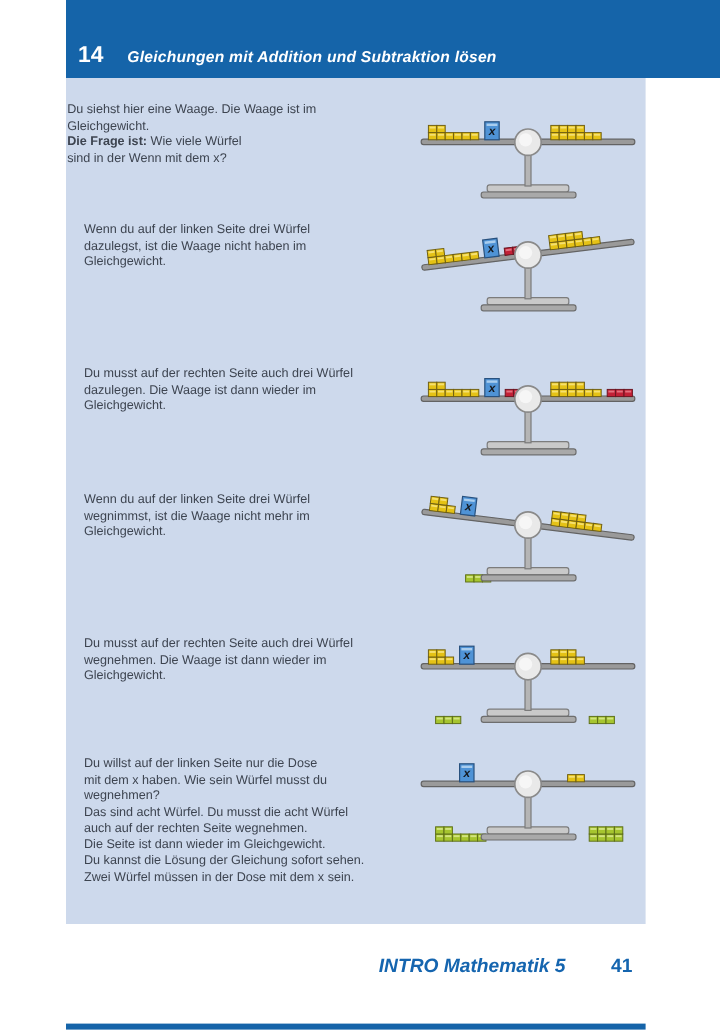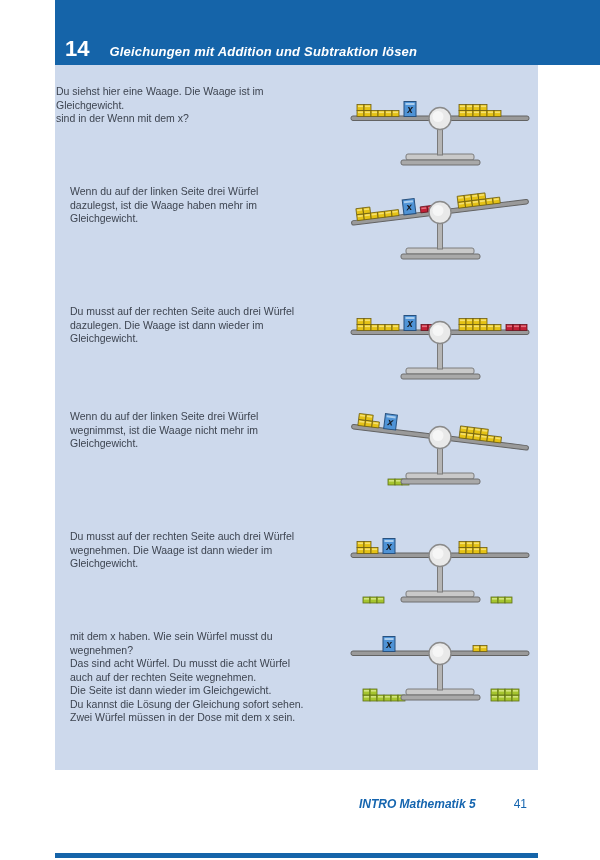--- a/index.html
+++ b/index.html
@@ -1,55 +1,56 @@
 <!DOCTYPE html>
 <html><head>
 <meta charset="utf-8">
 <style>
   html,body{margin:0;padding:0;}
   .page{position:relative;width:600px;height:860px;background:#ffffff;overflow:hidden;
         font-family:"Liberation Sans",sans-serif;}
   
   .header{position:absolute;left:55px;top:0;width:545px;height:65px;background:#1564a9;
           box-sizing:border-box;display:flex;align-items:baseline;padding:36px 0 0 10px;color:#fff;}
-  .header .num{font-size:22px;font-weight:bold;margin-right:20px;}
+  .header .num{font-size:19px;font-weight:bold;margin-right:20px;}
   .header .title{font-size:13px;font-weight:bold;font-style:italic;letter-spacing:.2px;}
   
   .panel{position:absolute;left:55px;top:65px;width:483px;height:705px;background:#cdd9ec;}
   .text-block{position:absolute;width:278px;font-size:10.5px;line-height:13.5px;color:#3d4450;}
   .text-block .bold{font-weight:bold;}
   .scale{position:absolute;width:195px;height:92px;}
   .scale svg{display:block;}
   .text-block.r0{top:20px;left:1px}   .scale.r0{top:16px;left:288px}
   .text-block.r1{top:120px;left:15px}  .scale.r1{top:110px;left:288px}
   .text-block.r2{top:240px;left:15px}  .scale.r2{top:230px;left:288px}
   .text-block.r3{top:345px;left:15px}  .scale.r3{top:335px;left:288px}
   .text-block.r4{top:465px;left:15px}  .scale.r4{top:453px;left:288px}
   .text-block.r5{top:565px;left:15px}  .scale.r5{top:551px;left:288px}
   
   .footer{position:absolute;top:797px;left:55px;width:472px;display:flex;justify-content:flex-end;
           align-items:baseline;gap:38px;color:#1565af;}
-  .imprint{font-size:12px;font-weight:bold;font-style:italic;}
-  .pageno{font-size:12px;font-weight:normal;}
+  .imprint{font-size:16px;font-weight:bold;font-style:italic;}
+  .pageno{font-size:16px;font-weight:bold;}
   .bottom-bar{position:absolute;left:55px;top:853px;width:483px;height:5px;background:#1564a9;}
 </style>
 </head>
 <body>
 
 <div class="page">
 
   <div class="header">
     <span class="num">14</span>
     <span class="title">Gleichungen mit Addition und Subtraktion lösen</span>
   </div>
 
   <div class="panel" id="panel">
       <div class="text-block r0">
         <div><span>Du siehst hier eine Waage. Die Waage ist im</span></div>
         <div><span>Gleichgewicht.</span></div>
+        <div><span class="bold">Die Frage ist:</span><span> Wie viele Würfel</span></div>
         <div><span>sind in der Wenn mit dem x?</span></div>
       </div>
       <div class="scale r0">
         <svg viewBox="0 0 195 92" width="195" height="92">
           <rect x="63" y="73" width="68" height="6" rx="2" fill="#c9c9c9" stroke="#7c7c7c" stroke-width="1"></rect>
           <rect x="58" y="79" width="79" height="5" rx="2" fill="#a9a9a9" stroke="#6e6e6e" stroke-width="1"></rect>
           <rect x="94.5" y="46" width="5" height="28" fill="#b5b5b5" stroke="#7a7a7a" stroke-width="1"></rect>
           <g transform="rotate(0 97 37.5)">
             <rect x="8" y="35" width="178" height="4.5" rx="2" fill="#9a9a9a" stroke="#636363" stroke-width="1"></rect>
             <g>
@@ -97,21 +98,21 @@
               <rect x="151" y="29.5" width="7" height="6" fill="#e5c215" stroke="#6e5e12" stroke-width="0.8"></rect>
               <rect x="152" y="30.5" width="5" height="1.6" fill="#f5e070"></rect>
             </g>
           </g>
           <circle cx="97" cy="37.5" r="11" fill="#e9e9e9" stroke="#8a8a8a" stroke-width="1.4"></circle>
           <circle cx="95" cy="35.5" r="5.5" fill="#f6f6f6"></circle>
         </svg>
       </div>
       <div class="text-block r1">
         <div><span>Wenn du auf der linken Seite drei Würfel</span></div>
-        <div><span>dazulegst, ist die Waage haben mehr im</span></div>
+        <div><span>dazulegst, ist die Waage nicht haben im</span></div>
         <div><span>Gleichgewicht.</span></div>
       </div>
       <div class="scale r1">
         <svg viewBox="0 0 195 92" width="195" height="92">
           <rect x="63" y="73" width="68" height="6" rx="2" fill="#c9c9c9" stroke="#7c7c7c" stroke-width="1"></rect>
           <rect x="58" y="79" width="79" height="5" rx="2" fill="#a9a9a9" stroke="#6e6e6e" stroke-width="1"></rect>
           <rect x="94.5" y="46" width="5" height="28" fill="#b5b5b5" stroke="#7a7a7a" stroke-width="1"></rect>
           <g transform="rotate(-7 97 37.5)">
             <rect x="8" y="35" width="178" height="4.5" rx="2" fill="#9a9a9a" stroke="#636363" stroke-width="1"></rect>
             <g>
@@ -374,20 +375,21 @@
               <rect x="131" y="24.5" width="5" height="1.6" fill="#f5e070"></rect>
               <rect x="137" y="29.5" width="7" height="6" fill="#e5c215" stroke="#6e5e12" stroke-width="0.8"></rect>
               <rect x="138" y="30.5" width="5" height="1.6" fill="#f5e070"></rect>
             </g>
           </g>
           <circle cx="97" cy="37.5" r="11" fill="#e9e9e9" stroke="#8a8a8a" stroke-width="1.4"></circle>
           <circle cx="95" cy="35.5" r="5.5" fill="#f6f6f6"></circle>
         </svg>
       </div>
       <div class="text-block r5">
+        <div><span>Du willst auf der linken Seite nur die Dose</span></div>
         <div><span>mit dem x haben. Wie sein Würfel musst du</span></div>
         <div><span>wegnehmen?</span></div>
         <div><span>Das sind acht Würfel. Du musst die acht Würfel</span></div>
         <div><span>auch auf der rechten Seite wegnehmen.</span></div>
         <div><span>Die Seite ist dann wieder im Gleichgewicht.</span></div>
         <div><span>Du kannst die Lösung der Gleichung sofort sehen.</span></div>
         <div><span>Zwei Würfel müssen in der Dose mit dem x sein.</span></div>
       </div>
       <div class="scale r5">
         <svg viewBox="0 0 195 92" width="195" height="92">

